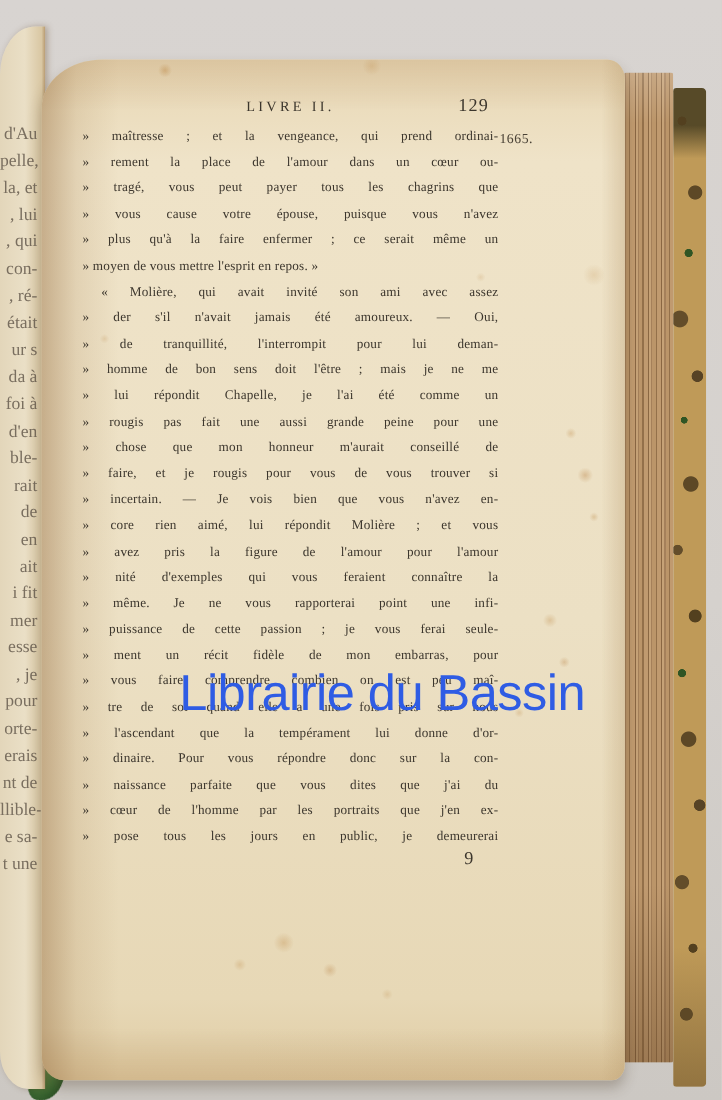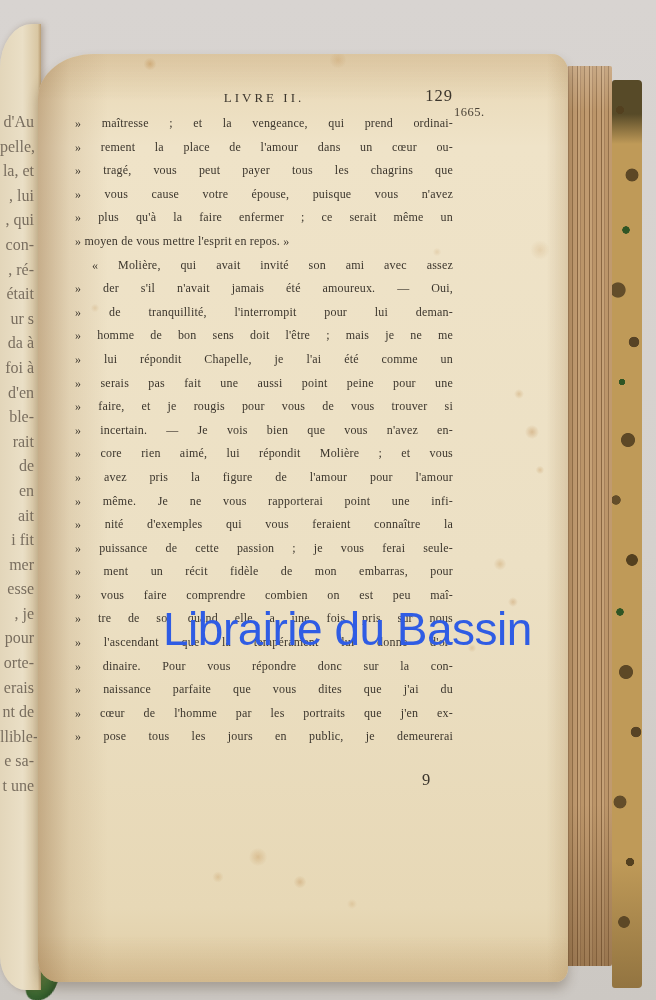--- a/index.html
+++ b/index.html
@@ -81,23 +81,23 @@
         radial-gradient(circle 8px at 180px 823px,rgba(186,130,60,.25),rgba(186,130,60,0) 70%),
         radial-gradient(circle 7px at 314px 850px,rgba(186,130,60,.2),rgba(186,130,60,0) 70%),
         radial-gradient(circle 6px at 57px 254px,rgba(186,130,60,.2),rgba(186,130,60,0) 70%),
         radial-gradient(circle 14px at 502px 196px,rgba(186,130,60,.18),rgba(186,130,60,0) 70%),
         radial-gradient(circle 6px at 399px 198px,rgba(186,130,60,.18),rgba(186,130,60,0) 70%);}
 
   
   .content{position:absolute;inset:0;z-index:4;color:#3c362d;}
   .header-row{position:absolute;left:37px;top:34px;width:378px;text-align:center;}
   .section-title{font-size:13px;letter-spacing:3px;}
-  .page-number{position:absolute;left:370px;top:32px;width:45px;text-align:right;
+  .page-number{position:absolute;left:370px;top:32px;width:45px;text-align:center;
                font-size:16.5px;letter-spacing:1px;}
-  .margin-year{position:absolute;left:416px;top:51px;font-size:12.5px;letter-spacing:.5px;color:#4a4236;}
+  .margin-year{position:absolute;left:416px;top:65px;font-size:12.5px;letter-spacing:.5px;color:#4a4236;}
   .text-block{position:absolute;left:37px;top:58px;width:378px;}
   .line{font-size:12px;line-height:23.6px;height:23.6px;letter-spacing:.2px;
         text-align:justify;text-align-last:justify;white-space:nowrap;
         font-family:"Liberation Serif",serif;}
   .line.indented{padding-left:17px;}
   .line.para-end{text-align-last:left;}
   .signature{position:absolute;left:384px;top:716px;font-size:16.5px;}
 
   
   .watermark{position:absolute;left:163px;top:604px;z-index:9;
@@ -164,27 +164,28 @@
           <div class="line">» rement la place de l'amour dans un cœur ou-</div>
           <div class="line">» tragé, vous peut payer tous les chagrins que</div>
           <div class="line">» vous cause votre épouse, puisque vous n'avez</div>
           <div class="line">» plus qu'à la faire enfermer ; ce serait même un</div>
           <div class="line para-end">» moyen de vous mettre l'esprit en repos. »</div>
           <div class="line indented">« Molière, qui avait invité son ami avec assez</div>
           <div class="line">» der s'il n'avait jamais été amoureux. — Oui,</div>
           <div class="line">» de tranquillité, l'interrompit pour lui deman-</div>
           <div class="line">» homme de bon sens doit l'être ; mais je ne me</div>
           <div class="line">» lui répondit Chapelle, je l'ai été comme un</div>
-          <div class="line">» serais pas fait une aussi point peine pour une</div>
+          <div class="line">» rougis pas fait une aussi grande peine pour une</div>
+          <div class="line">» chose que mon honneur m'aurait conseillé de</div>
           <div class="line">» faire, et je rougis pour vous de vous trouver si</div>
           <div class="line">» incertain. — Je vois bien que vous n'avez en-</div>
           <div class="line">» core rien aimé, lui répondit Molière ; et vous</div>
           <div class="line">» avez pris la figure de l'amour pour l'amour</div>
+          <div class="line">» nité d'exemples qui vous feraient connaître la</div>
           <div class="line">» même. Je ne vous rapporterai point une infi-</div>
-          <div class="line">» nité d'exemples qui vous feraient connaître la</div>
           <div class="line">» puissance de cette passion ; je vous ferai seule-</div>
           <div class="line">» ment un récit fidèle de mon embarras, pour</div>
           <div class="line">» vous faire comprendre combien on est peu maî-</div>
           <div class="line">» tre de soi quand elle a une fois pris sur nous</div>
           <div class="line">» l'ascendant que la tempérament lui donne d'or-</div>
           <div class="line">» dinaire. Pour vous répondre donc sur la con-</div>
           <div class="line">» naissance parfaite que vous dites que j'ai du</div>
           <div class="line">» cœur de l'homme par les portraits que j'en ex-</div>
           <div class="line">» pose tous les jours en public, je demeurerai</div>
         </div>

